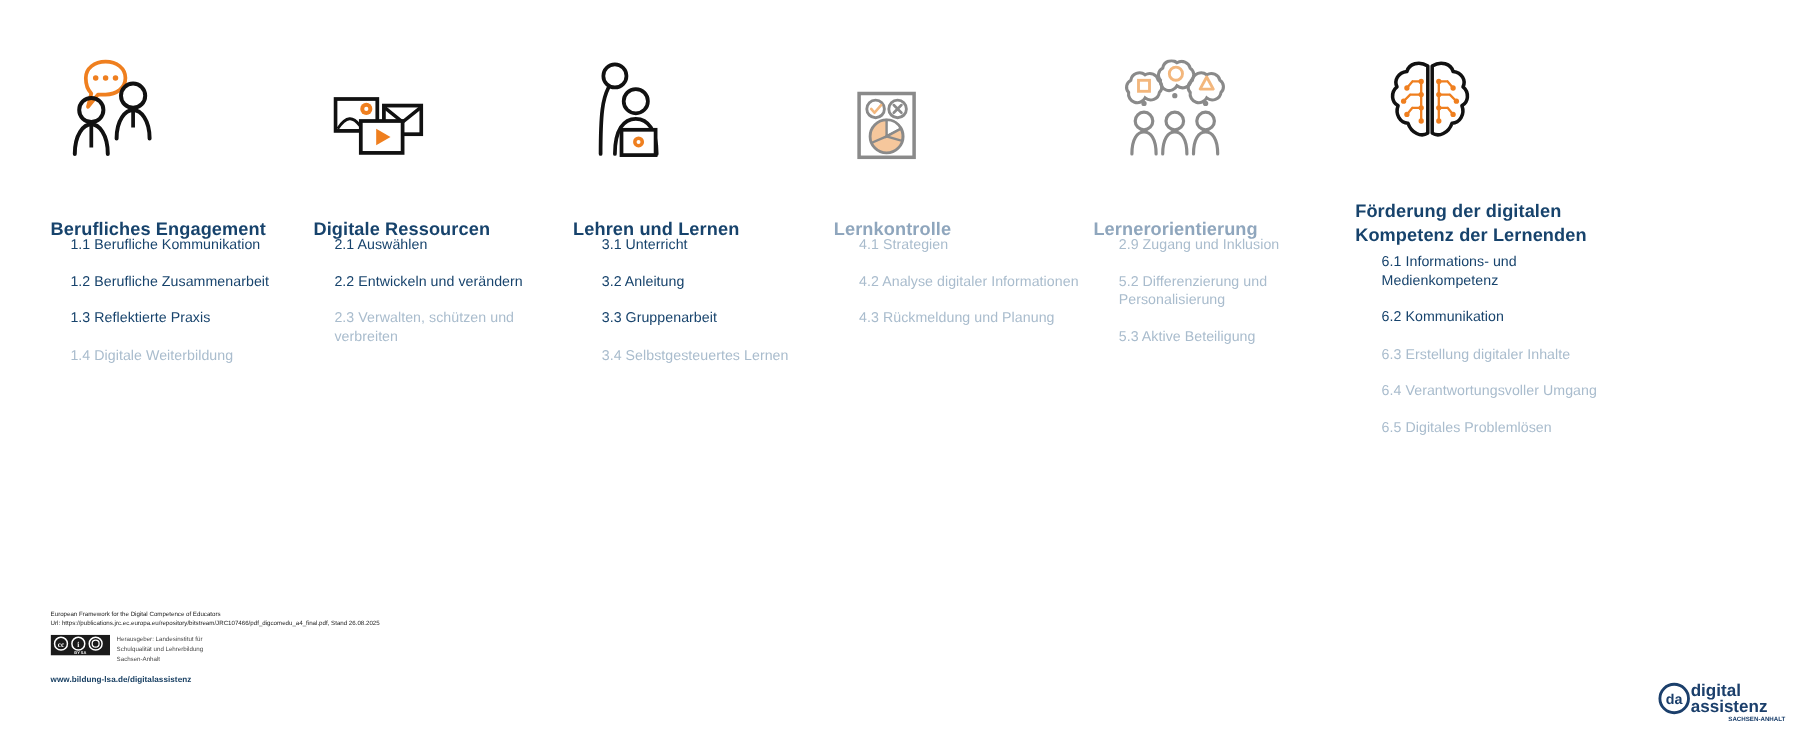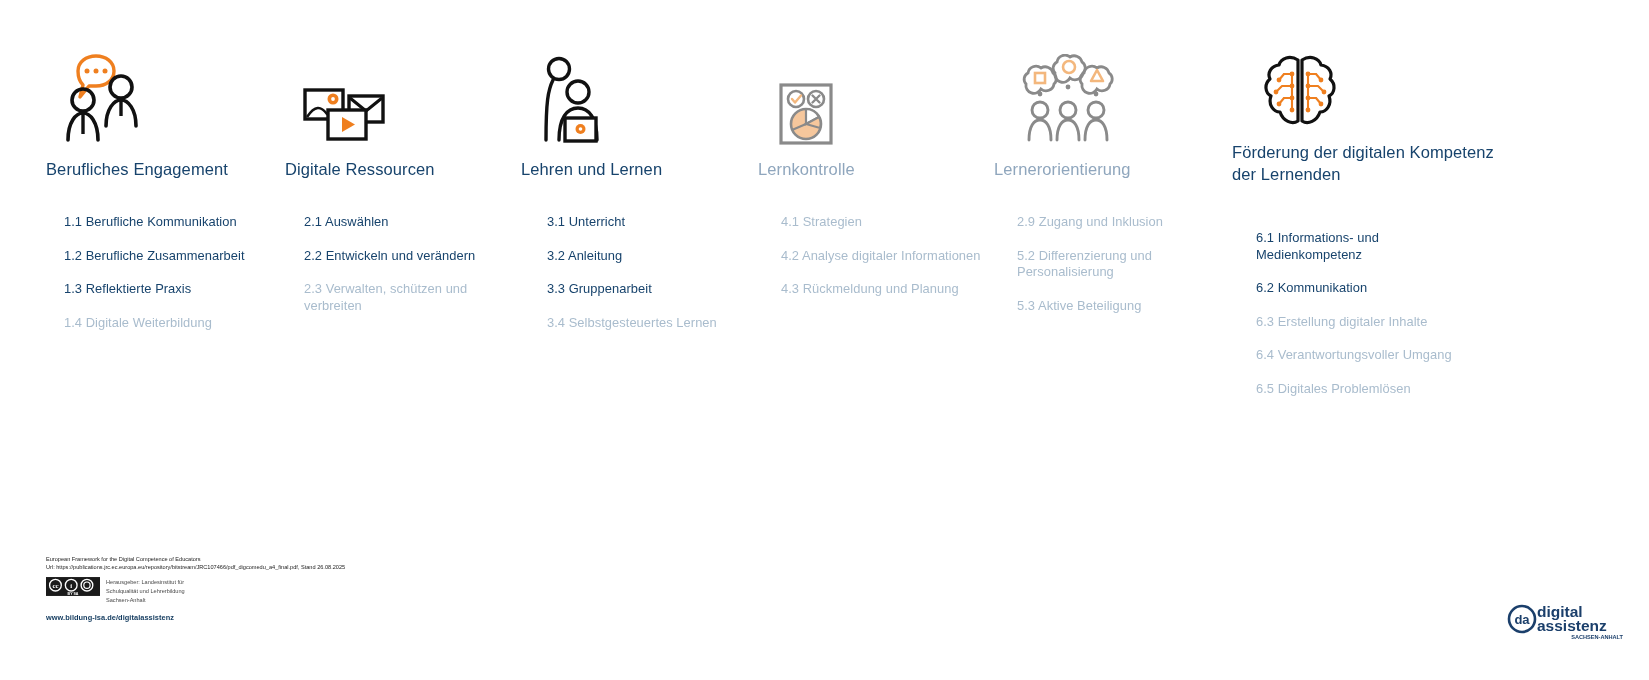--- a/index.html
+++ b/index.html
@@ -17,25 +17,26 @@
   }
   .board {
     position: relative;
     width: 1649px;
     height: 680px;
   }
   .icon-abs { position: absolute; }
 
   .area-title {
     font-size: 16.5px;
-    font-weight: normal;
+    font-weight: bold;
     line-height: 1.32;
     letter-spacing: 0.1px;
     color: #17436c;
     position: absolute;
+    margin-top: 40px;
   }
   .area-title.dim { color: #8fa6bd; }
 
   .sublist {
     position: absolute;
     list-style: none;
     margin: 0;
     padding: 0;
   }
   .sublist li {
@@ -81,21 +82,21 @@
   .site-url {
     margin-top: 8px;
     font-size: 7.4px;
     font-weight: bold;
     color: #123a5e;
     letter-spacing: 0.05px;
   }
   .brand {
     position: absolute;
     right: 24px;
-    bottom: 40px;
+    bottom: 24px;
     display: flex;
     align-items: center;
   }
   .brand svg { display: block; }
 </style>
 </head>
 <body>
 
 <div class="board">
 

